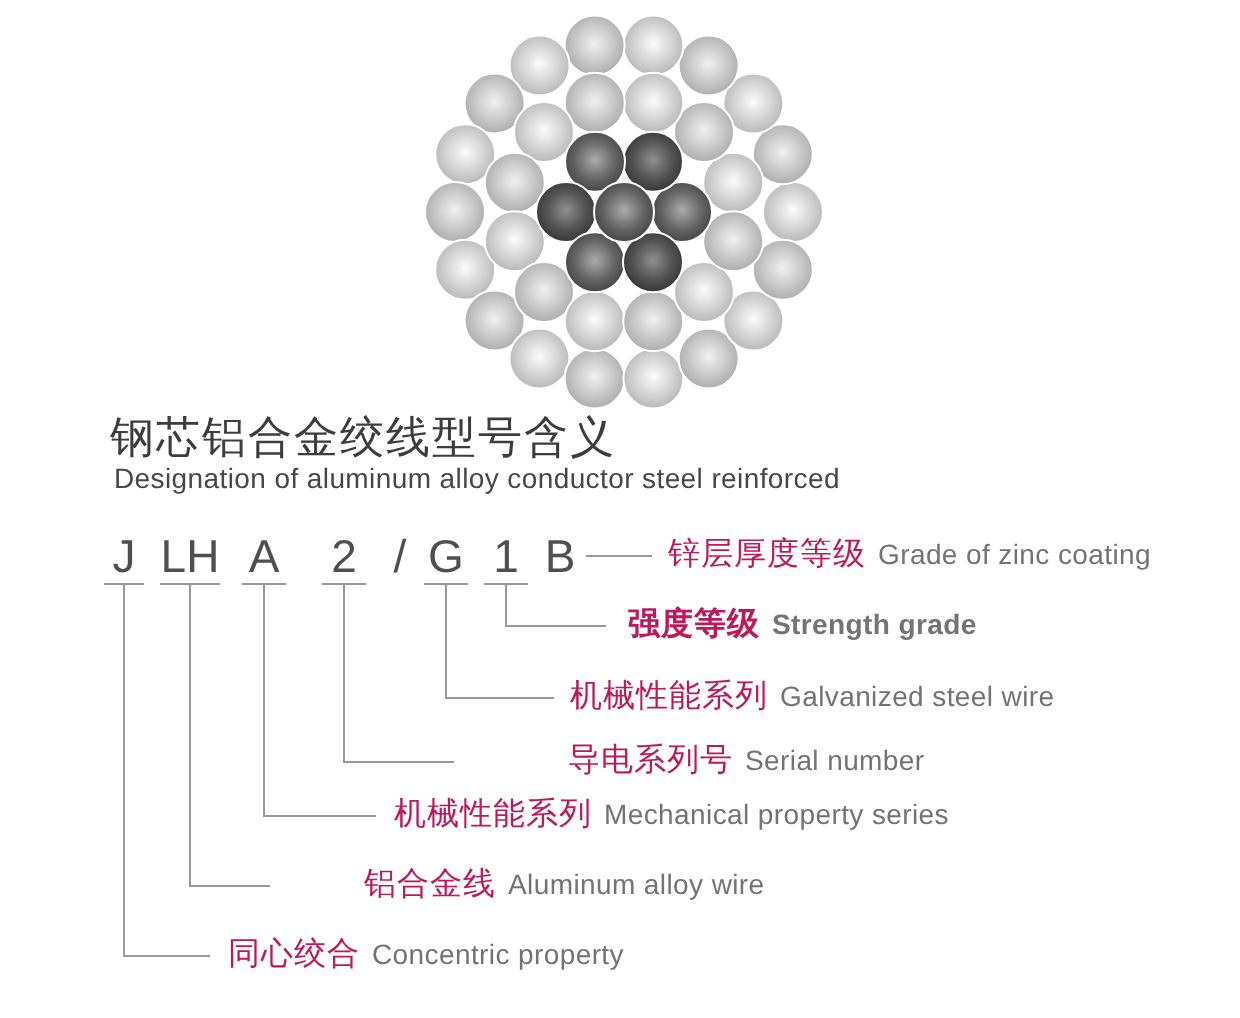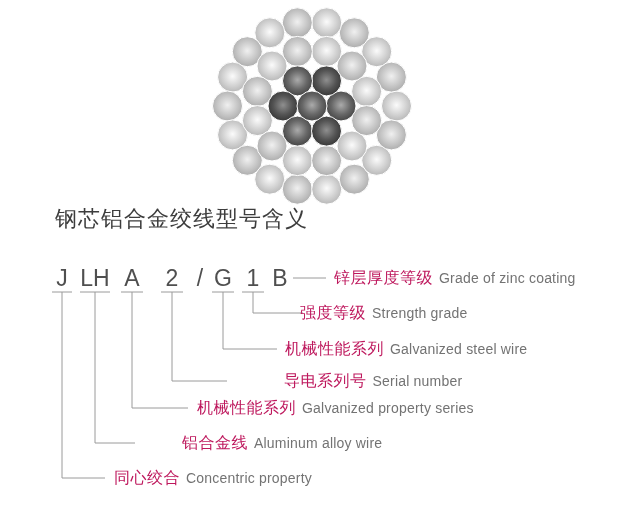--- a/index.html
+++ b/index.html
@@ -106,32 +106,33 @@
       <path d="M161 292 H183" fill="none" stroke="#9a9a9a" stroke-width="1"></path>
       <path d="M172 292 V381 H227" fill="none" stroke="#9a9a9a" stroke-width="1"></path>
       <path d="M212 292 H234" fill="none" stroke="#9a9a9a" stroke-width="1"></path>
       <path d="M223 292 V349 H277" fill="none" stroke="#9a9a9a" stroke-width="1"></path>
       <path d="M242 292 H264" fill="none" stroke="#9a9a9a" stroke-width="1"></path>
       <path d="M253 292 V313 H303" fill="none" stroke="#9a9a9a" stroke-width="1"></path>
       <path d="M293 278 H326" fill="none" stroke="#9a9a9a" stroke-width="1"></path>
     </svg>
 
   <div class="title-cn">钢芯铝合金绞线型号含义</div>
+  <div class="title-en">Designation of aluminum alloy conductor steel reinforced</div>
 
   <div id="designation">
       <span class="code" style="left: 62px;">J</span>
       <div class="dlabel" style="left: 114px; top: 478px;"><span class="cn">同心绞合</span><span class="en">Concentric property</span></div>
       <span class="code" style="left: 95px;">LH</span>
       <div class="dlabel" style="left: 146px; top: 443px; margin-left: 36px;"><span class="cn">铝合金线</span><span class="en">Aluminum alloy wire</span></div>
       <span class="code" style="left: 132px;">A</span>
-      <div class="dlabel" style="left: 197px; top: 408px;"><span class="cn">机械性能系列</span><span class="en">Galvanized property series</span></div>
+      <div class="dlabel" style="left: 197px; top: 408px;"><span class="cn">机械性能系列</span><span class="en">Mechanical property series</span></div>
       <span class="code" style="left: 172px;">2</span>
       <div class="dlabel" style="left: 236px; top: 381px; margin-left: 48px;"><span class="cn">导电系列号</span><span class="en">Serial number</span></div>
       <span class="code" style="left: 223px;">G</span>
       <div class="dlabel" style="left: 285px; top: 349px;"><span class="cn">机械性能系列</span><span class="en">Galvanized steel wire</span></div>
       <span class="code" style="left: 253px;">1</span>
-      <div class="dlabel" style="left: 300px; top: 313px;"><span class="cn">强度等级</span><span class="en">Strength grade</span></div>
+      <div class="dlabel" style="left: 314px; top: 313px; font-weight: bold;"><span class="cn">强度等级</span><span class="en">Strength grade</span></div>
       <span class="code" style="left: 280px;">B</span>
       <div class="dlabel" style="left: 334px; top: 278px;"><span class="cn">锌层厚度等级</span><span class="en">Grade of zinc coating</span></div>
       <span class="code" style="left: 200px;">/</span>
     </div>
 
 </div>
 
 </body></html>

